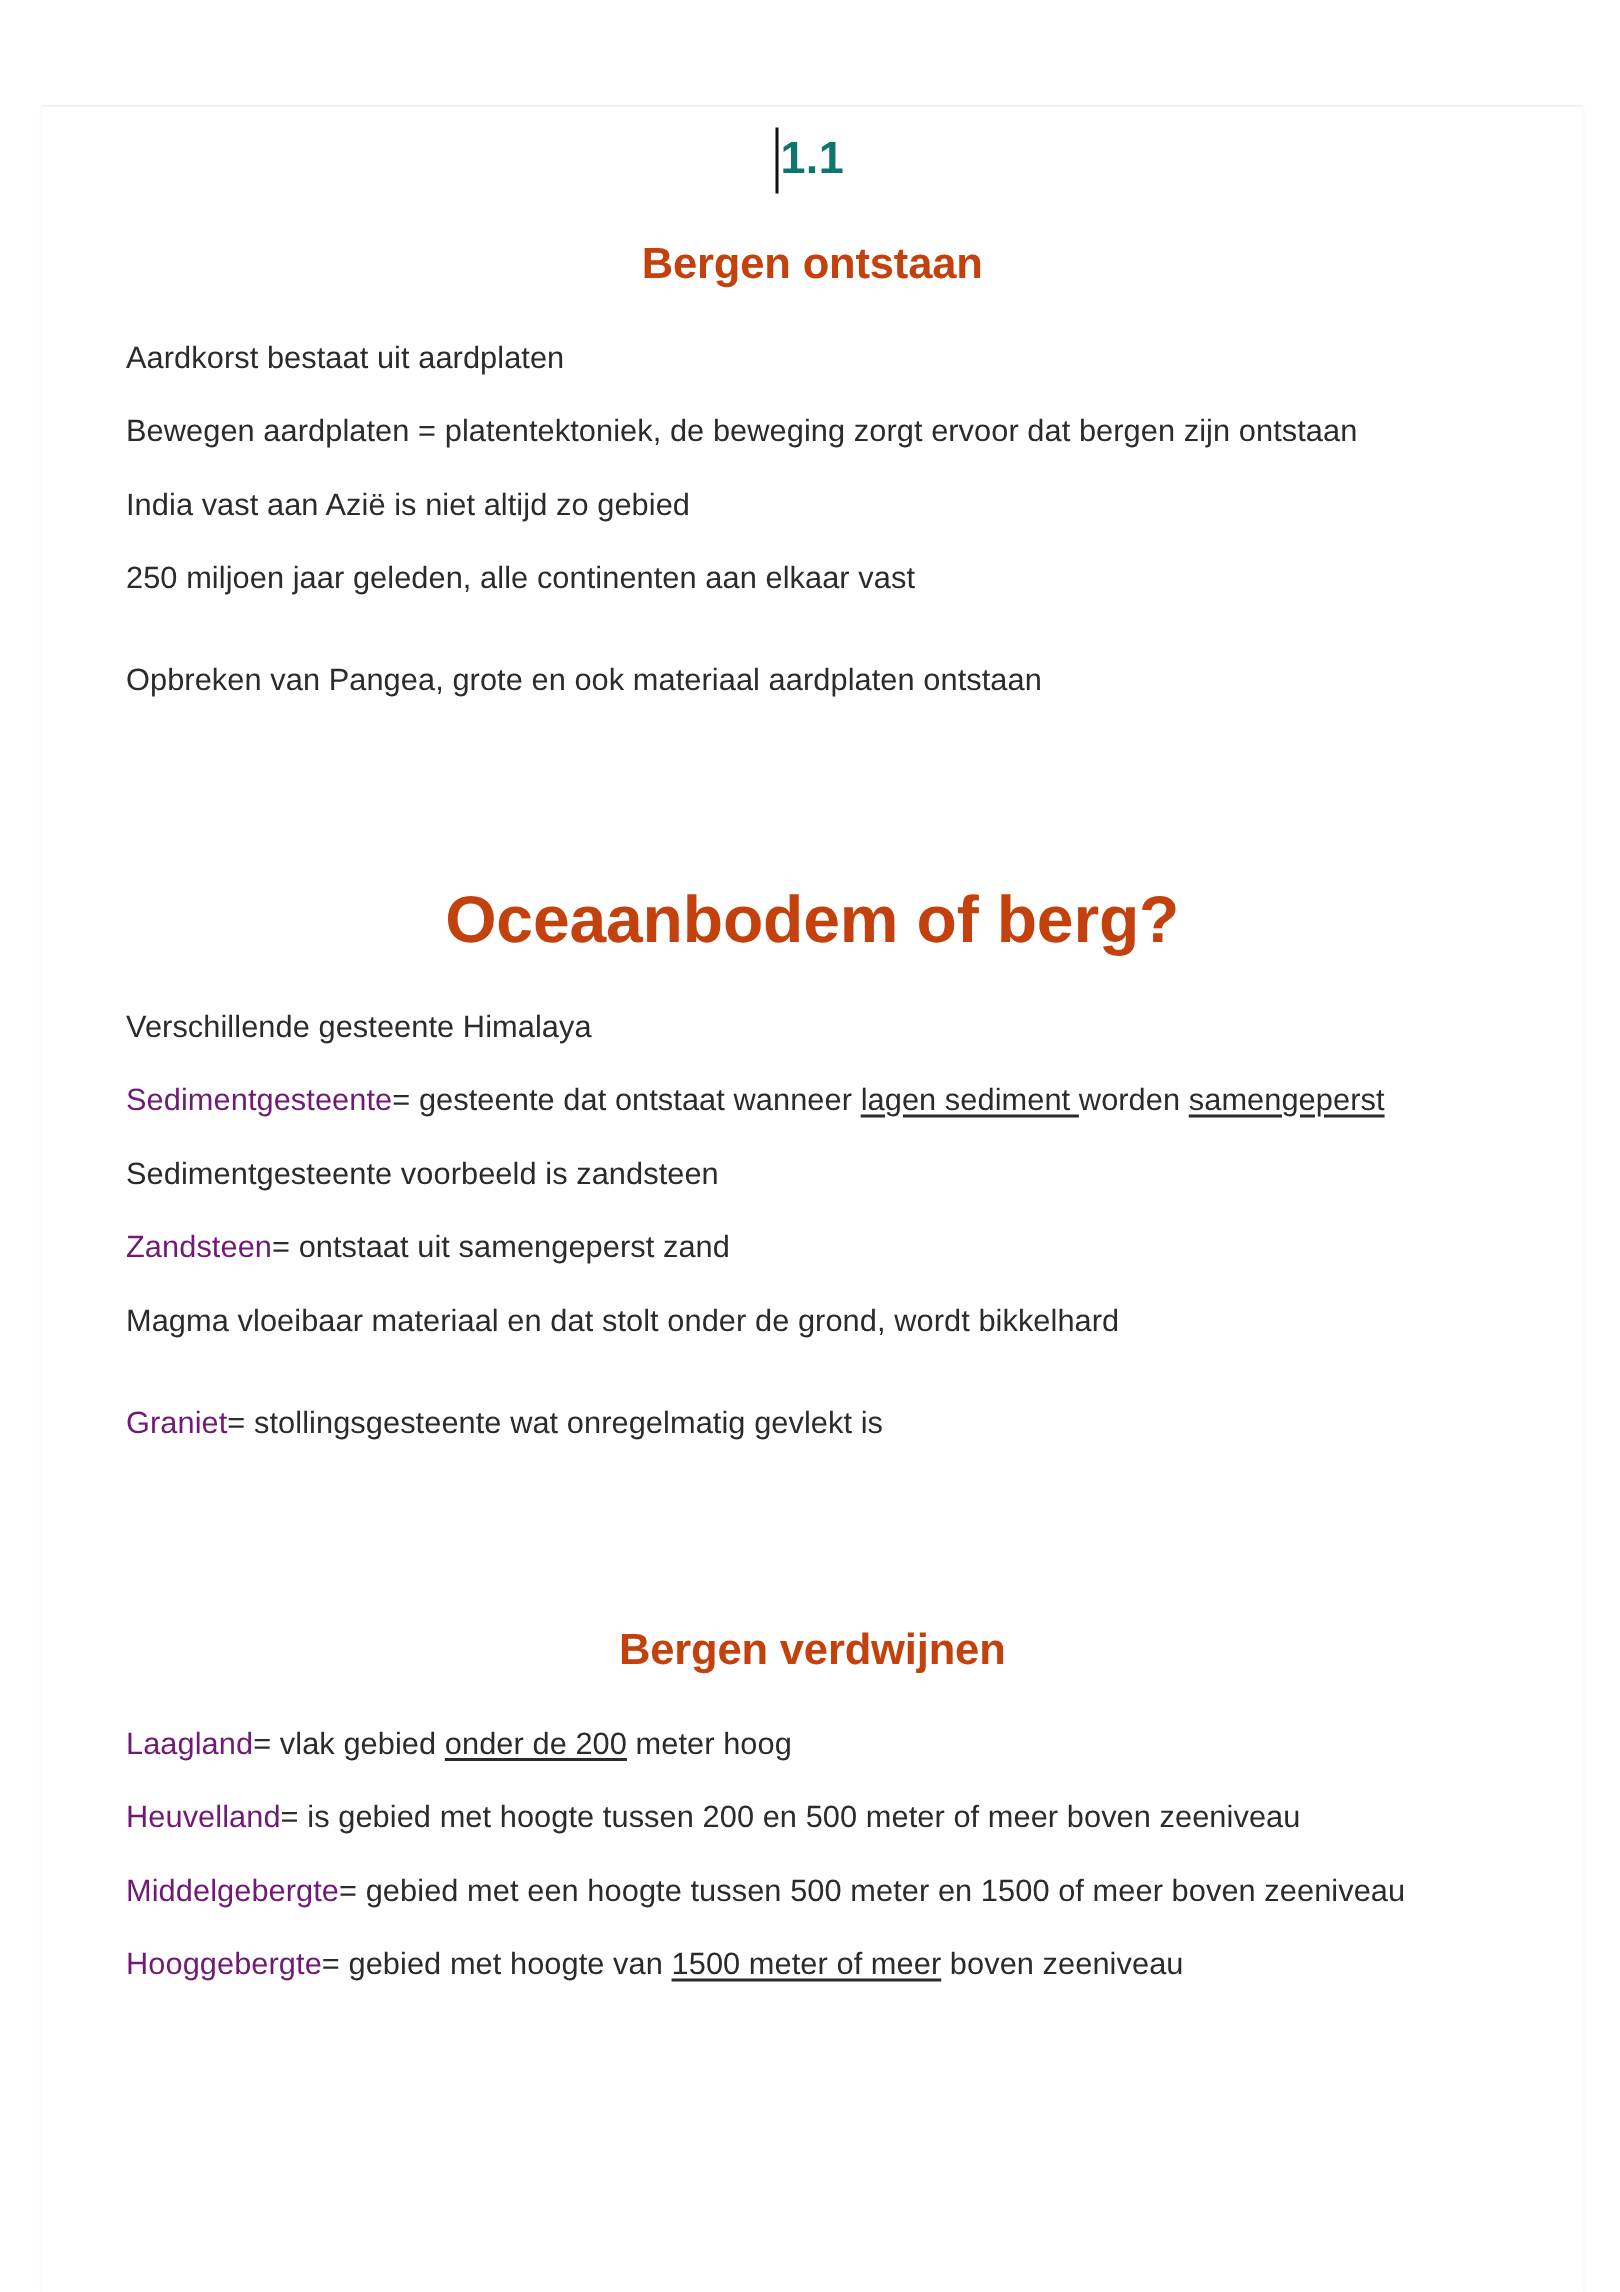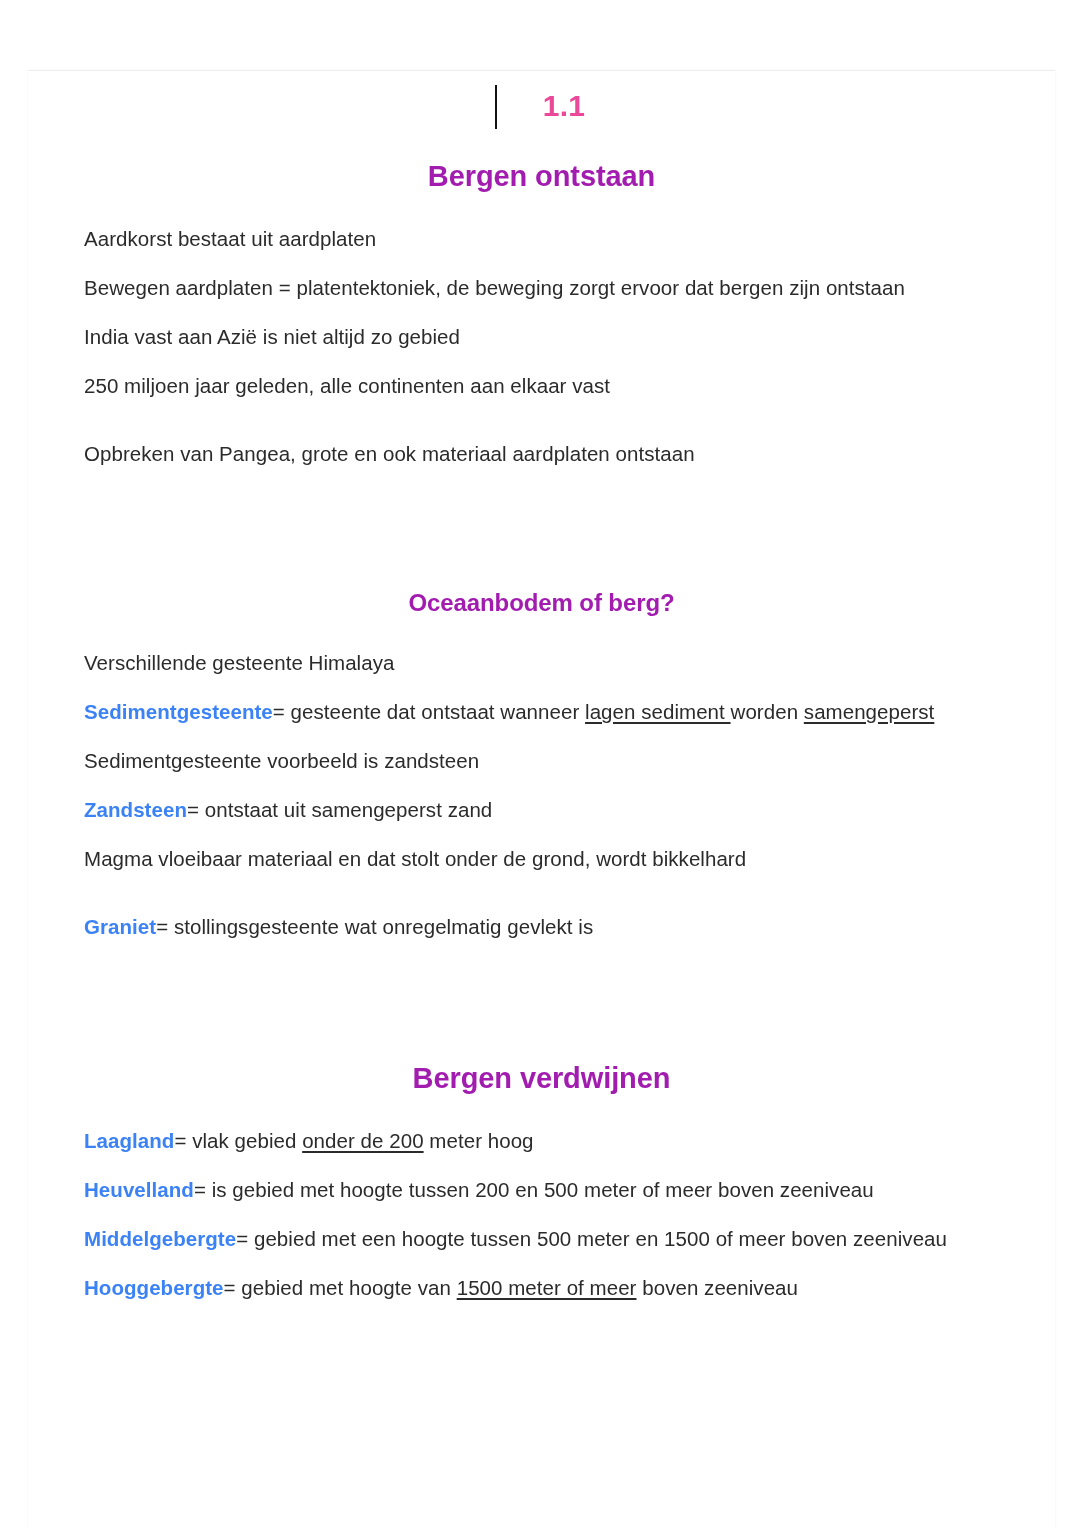--- a/index.html
+++ b/index.html
@@ -46,58 +46,57 @@
     position: relative;
     text-align: center;
     margin-top: 12px;
     height: 52px;
   }
   .doc-number {
     display: inline-block;
     position: relative;
     font-size: 30px;
     font-weight: 700;
-    color: #ec4899;
+    color: #0f766e;
     letter-spacing: 0.2px;
     line-height: 46px;
-    padding-left: 45px;
   }
   .caret {
     position: absolute;
     left: -3px;
     top: 2px;
     width: 2px;
     height: 44px;
     background: #111111;
   }
 
   
   h2.section-heading {
     text-align: center;
     font-size: 29px;
     font-weight: 700;
-    color: #a21caf;
+    color: #c2410c;
     margin: 0;
     letter-spacing: -0.1px;
   }
   h2.heading-large {
-    font-size: 24px;
+    font-size: 44px;
   }
 
   
   p.body-line {
     font-size: 20.5px;
     line-height: 30px;
     color: #2b2b2b;
     margin: 0;
     letter-spacing: 0.05px;
   }
   p.body-line b {
-    color: #3b82f6;
-    font-weight: 700;
+    color: #701a75;
+    font-weight: 400;
   }
   p.body-line u {
     text-decoration: underline;
     text-underline-offset: 3px;
   }
 
   
   .para-gap { height: 19px; }
   .block-gap-1 { height: 31px; }   
   .section-gap { height: 120px; }  

